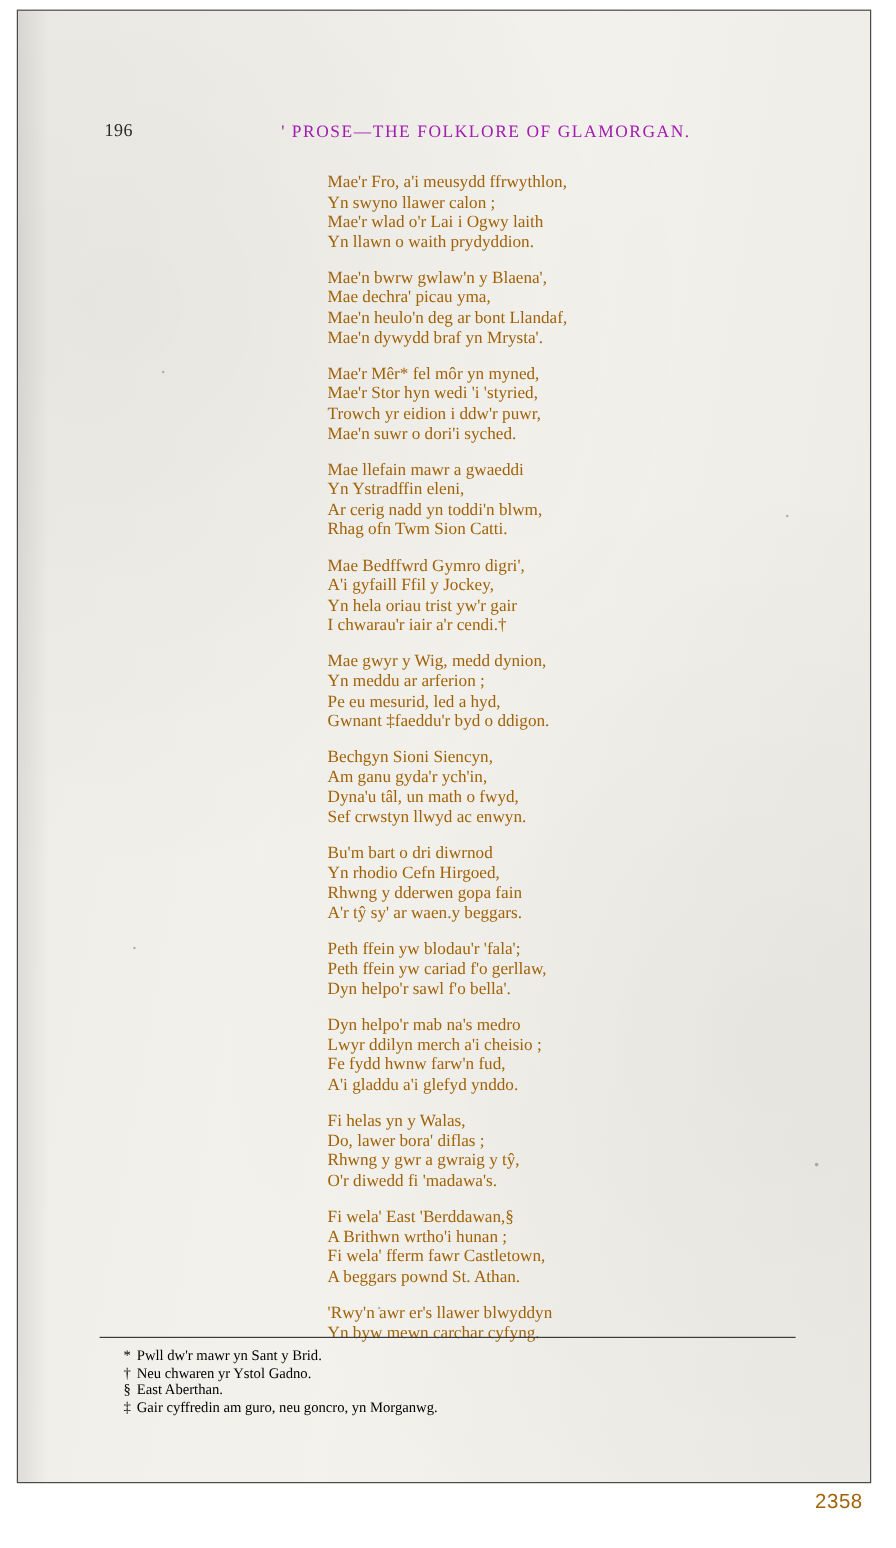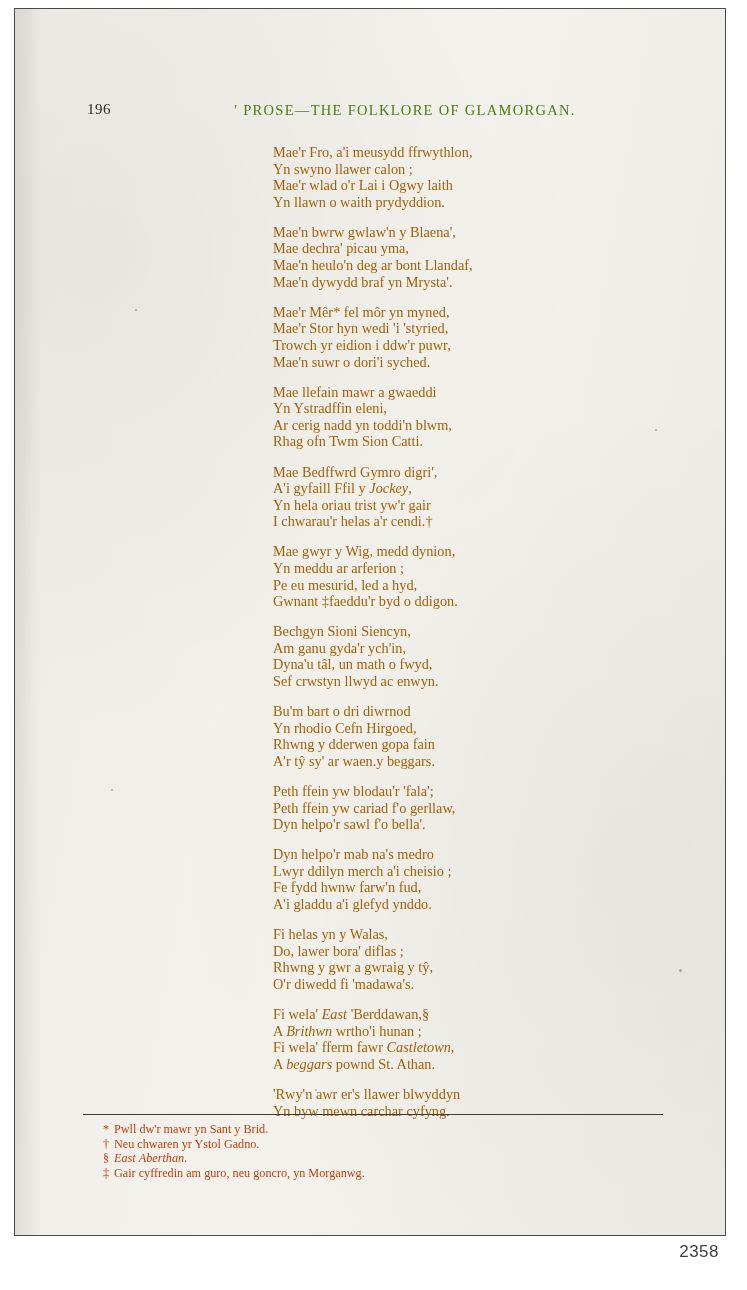--- a/index.html
+++ b/index.html
@@ -65,76 +65,76 @@
     color: #2a2a28;
   }
   .running-head {
     position: absolute;
     left: 180px;
     top: 1px;
     width: 420px;
     text-align: center;
     font-size: 14.5px;
     letter-spacing: 1.3px;
-    color: #4d7c0f;
+    color: #a21caf;
   }
 
   
   .poem {
     position: absolute;
     left: 258px;
     top: 135px;
     width: 400px;
     color: #1e1e1c;
   }
   .stanza {
     margin: 0 0 13.5px 0;
   }
   .line {
     font-size: 14.3px;
     line-height: 16.6px;
     white-space: pre;
     color: #a16207;
   }
-  .ital { font-style: italic; }
+  .ital { }
 
   
   .footnote-rule {
     position: absolute;
     left: 68px;
     top: 1105px;
     width: 580px;
     height: 1px;
     background: #3b3b39;
   }
   .footnotes {
     position: absolute;
     left: 88px;
     top: 1113px;
     width: 540px;
   }
   .fn {
     font-size: 12.2px;
     line-height: 14.6px;
     white-space: pre;
-    color: #c2410c;
+    color: #000000;
   }
   .fn .mark {
     display: inline-block;
     width: 11px;
   }
 
   
   #archive-number {
     position: absolute;
     right: 28px;
     bottom: 28px;
     font-family: "Liberation Sans", sans-serif;
     font-size: 17px;
-    color: #404040;
+    color: #a16207;
     letter-spacing: 0.5px;
     margin-left: 40px;
   }
 
   
   .speck {
     position: absolute;
     background: rgba(40,40,40,0.32);
     border-radius: 50%;
     pointer-events: none;
@@ -172,21 +172,21 @@
       <div class="stanza">
         <div class="line">Mae llefain mawr a gwaeddi</div>
         <div class="line">Yn Ystradffin eleni,</div>
         <div class="line">Ar cerig nadd yn toddi'n blwm,</div>
         <div class="line">Rhag ofn Twm Sion Catti.</div>
       </div>
       <div class="stanza">
         <div class="line">Mae Bedffwrd Gymro digri',</div>
         <div class="line">A'i gyfaill Ffil y <span class="ital">Jockey</span>,</div>
         <div class="line">Yn hela oriau trist yw'r gair</div>
-        <div class="line">I chwarau'r helas a'r cendi.†</div>
+        <div class="line">I chwarau'r iair a'r cendi.†</div>
       </div>
       <div class="stanza">
         <div class="line">Mae gwyr y Wig, medd dynion,</div>
         <div class="line">Yn meddu ar arferion ;</div>
         <div class="line">Pe eu mesurid, led a hyd,</div>
         <div class="line">Gwnant ‡faeddu'r byd o ddigon.</div>
       </div>
       <div class="stanza">
         <div class="line">Bechgyn Sioni Siencyn,</div>
         <div class="line">Am ganu gyda'r ych'in,</div>

